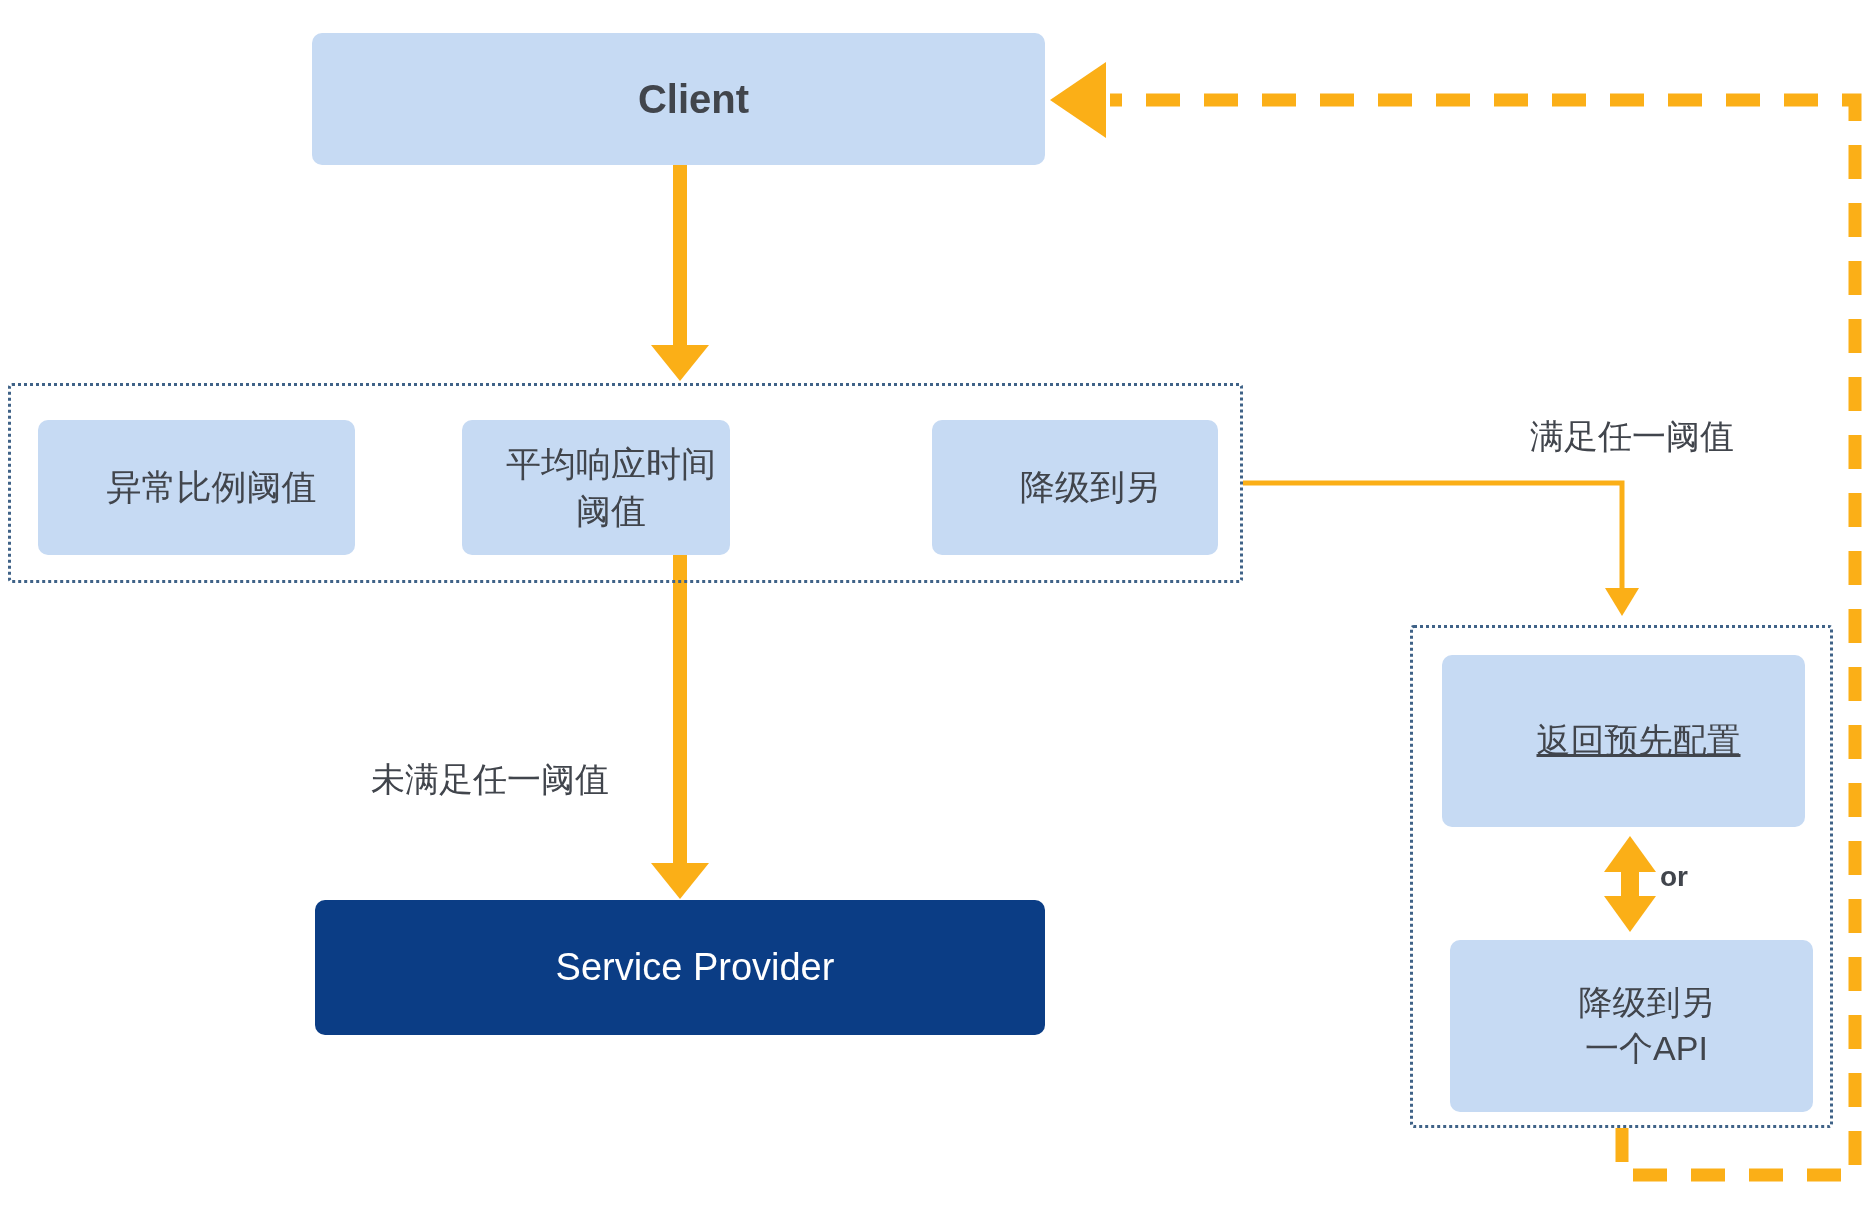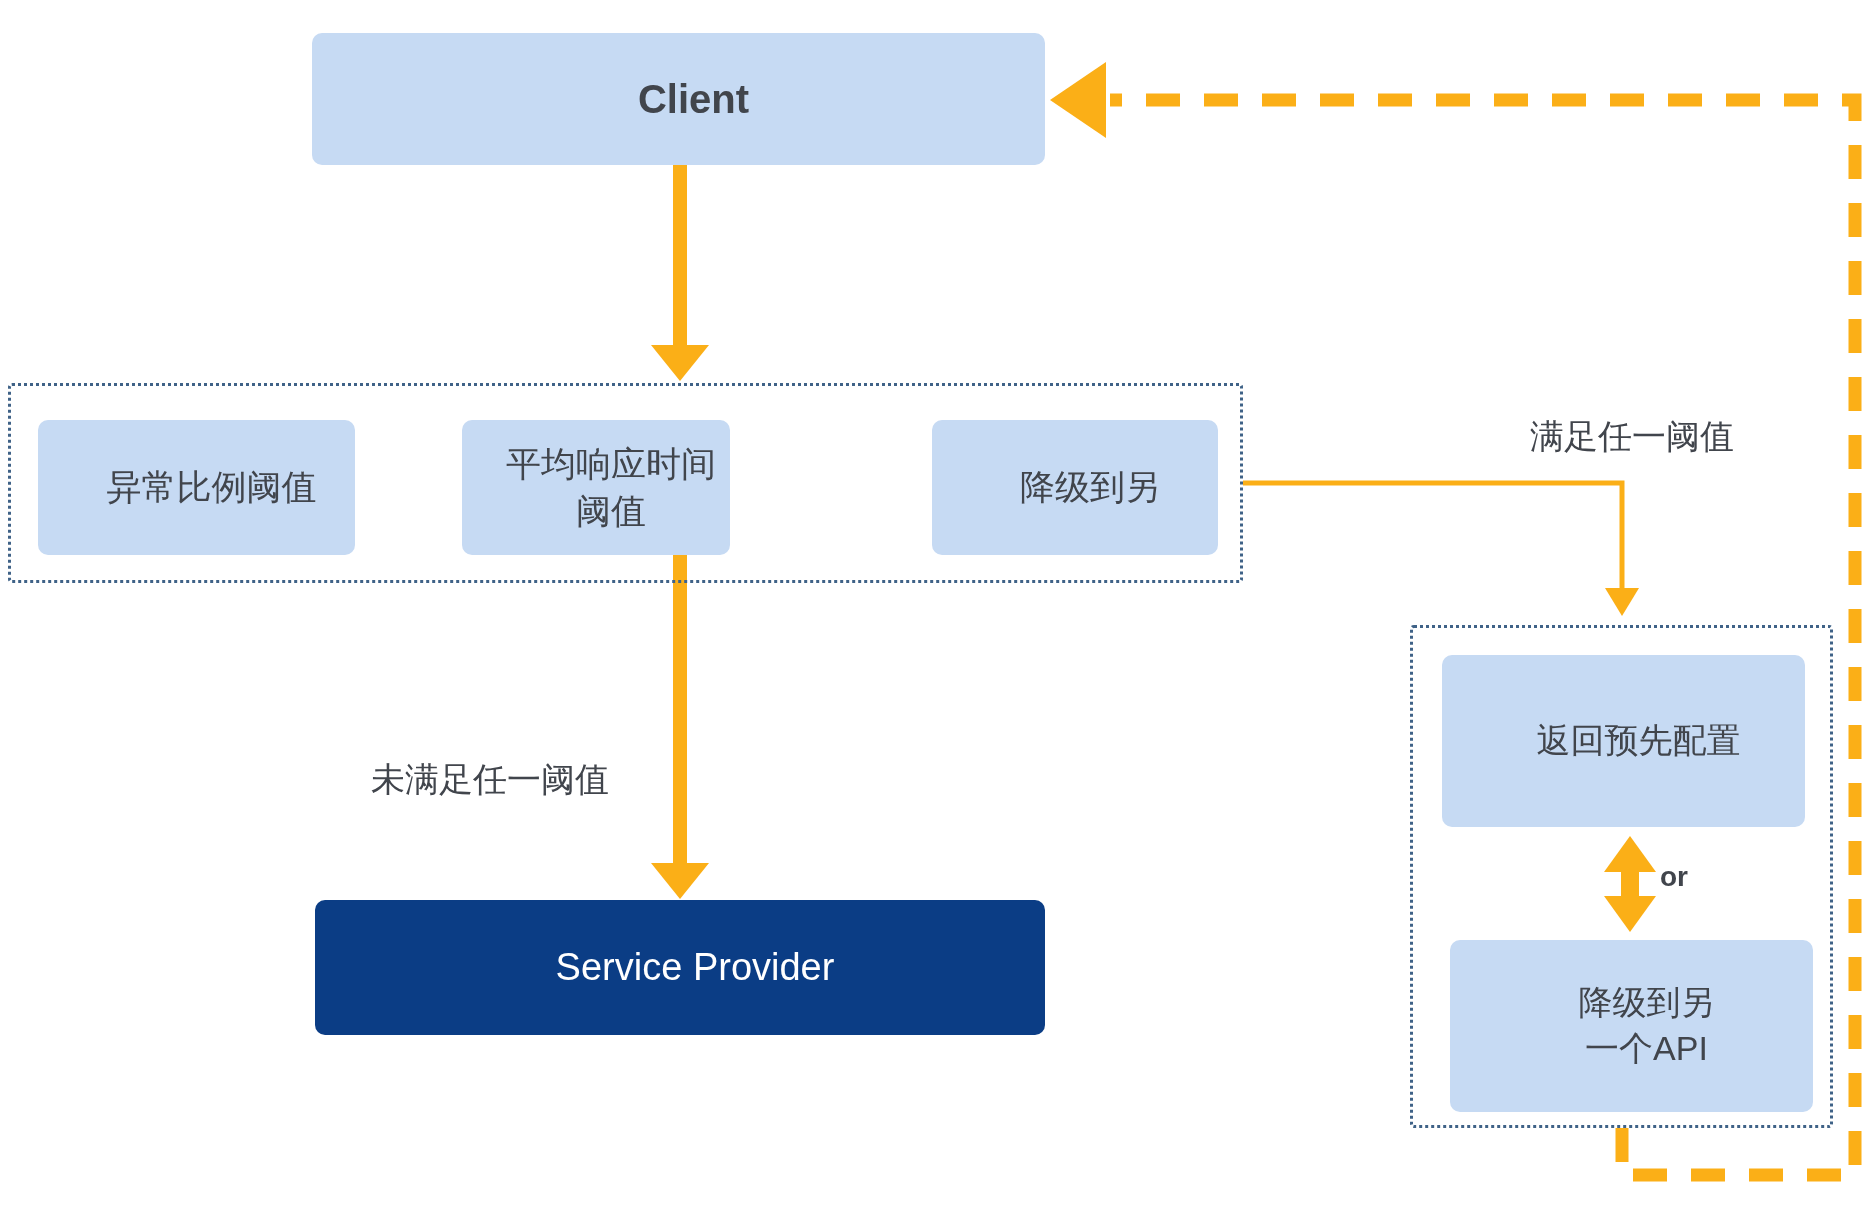--- a/index.html
+++ b/index.html
@@ -71,21 +71,21 @@
   }
   #th-box-0 { left: 38px; top: 420px; width: 317px; height: 135px; font-size: 35px; }
   #th-box-1 { left: 462px; top: 420px; width: 268px; height: 135px; font-size: 35px; }
   #th-box-2 { left: 932px; top: 420px; width: 286px; height: 135px; font-size: 35px; }
 
   #fallback-group {
     left: 1410px; top: 625px; width: 423px; height: 503px;
   }
   #fb-box-0 {
     left: 1442px; top: 655px; width: 363px; height: 172px;
-    font-size: 34px; line-height: 1.35;
+    font-size: 34px; line-height: 1.35; text-decoration: underline;
   }
   #fb-box-1 {
     left: 1442px; top: 940px; width: 363px; height: 172px;
     font-size: 34px; line-height: 1.35; margin-left: 8px;
   }
 
   #label-satisfy {
     left: 1452px; top: 415px; width: 360px; height: 44px;
     font-size: 34px;
   }

